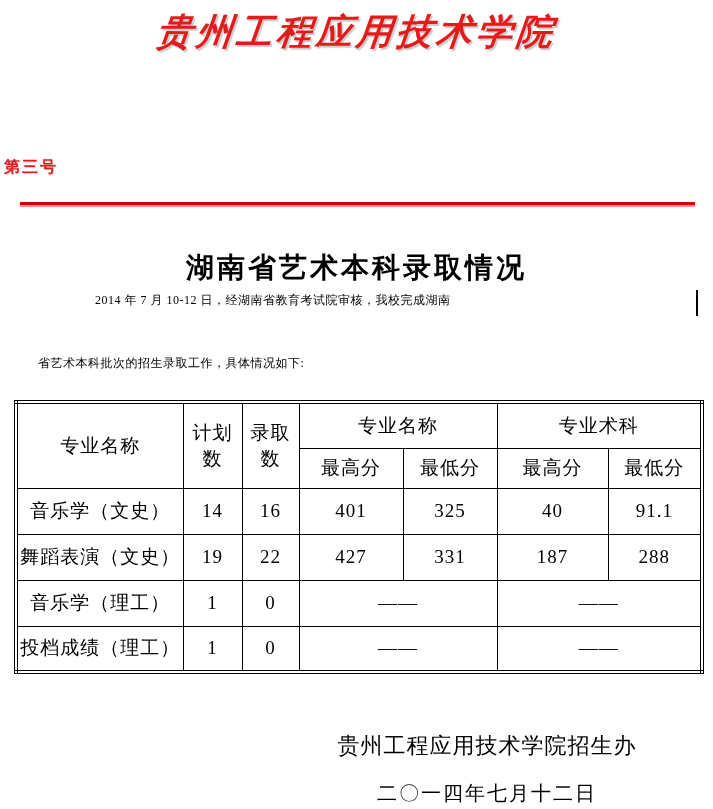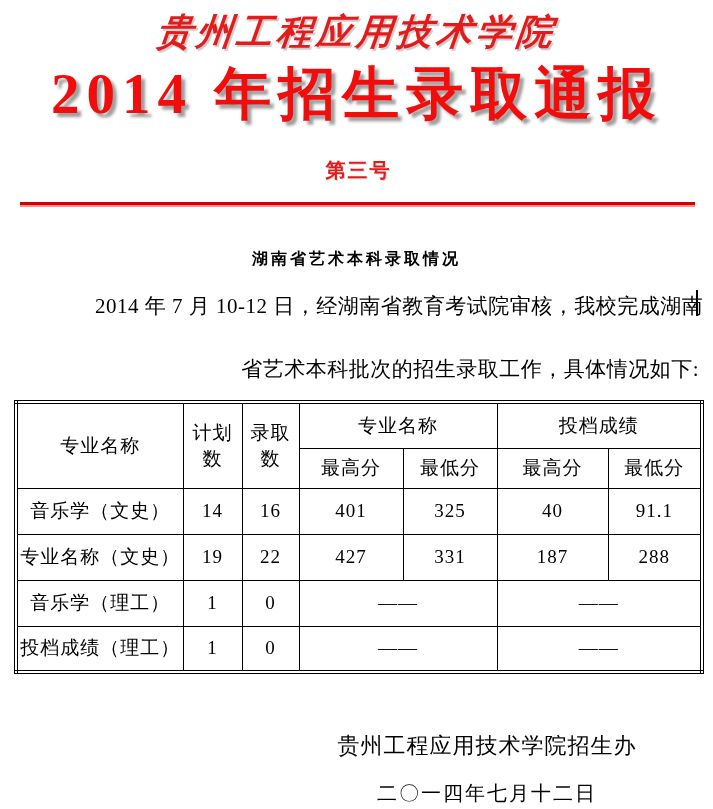--- a/index.html
+++ b/index.html
@@ -29,46 +29,44 @@
     text-align:center;
     font-size:57px; font-weight:bold;
     letter-spacing:7px;
     color:var(--title_red,#f20d0d);
     text-shadow:4px 4px 3px var(--shadow_gray,#9e9e9e);
     white-space:nowrap;
   }
 
   .issue-number {
     position:absolute; top:157px; left:4px; right:0;
-    text-align:center;
-    font-size:20px; font-weight:bold;
+    font-size:16px; font-weight:bold;
     letter-spacing:2px;
     color:var(--accent_red,#e41b1b);
     text-shadow:1px 1px 0 rgba(180,180,180,0.5);
   }
 
   .red-line {
     position:absolute; top:202px; left:20px; right:18px;
     height:5px;
     background:linear-gradient(to bottom, #d40000 0 58%, #ff8d8d 58% 100%);
   }
 
   .section-title {
     position:absolute; top:249px; left:0; right:0;
     text-align:center;
-    font-size:16px; font-weight:bold;
+    font-size:28px; font-weight:bold;
     letter-spacing:3px;
   }
 
   .para-line {
     position:absolute; left:38px; right:14px;
-    font-size:21px;
+    font-size:12px;
     letter-spacing:0.5px;
     white-space:nowrap;
-    text-align:right;
   }
   .para-line-1 { top:292px; padding-left:57px; }
   .para-line-2 { top:355px; }
 
   .text-cursor {
     position:absolute; left:696px; top:290px;
     width:2px; height:26px; background:#000;
   }
 
   table.admission {
@@ -99,21 +97,20 @@
   .footer-sign { top:731px; font-size:22px; letter-spacing:1px; }
   .footer-date { top:780px; font-size:20px; letter-spacing:2px; }
 </style>
 </head>
 <body>
 
 <div class="page">
 
   <div class="calligraphy">贵州工程应用技术学院</div>
 
-  <div class="main-title">2014 年招生录取通报</div>
 
   <div class="issue-number">第三号</div>
 
   <div class="red-line"></div>
 
   <div class="section-title">湖南省艺术本科录取情况</div>
 
   <div class="para-line para-line-1">2014 年 7 月 10-12 日，经湖南省教育考试院审核，我校完成湖南</div>
 
   <div class="text-cursor"></div>
@@ -135,41 +132,41 @@
         <th rowspan="2">专业名称</th>
         <th rowspan="2" class="two-line">
           <span>计划</span><br>
           <span>数</span>
         </th>
         <th rowspan="2" class="two-line">
           <span>录取</span><br>
           <span>数</span>
         </th>
         <th colspan="2">专业名称</th>
-        <th colspan="2">投档成绩</th>
+        <th colspan="2">专业术科</th>
       </tr>
       <tr class="hrow2">
         <th>最高分</th>
         <th>最低分</th>
         <th>最高分</th>
         <th>最低分</th>
       </tr>
     </thead>
     <tbody>
       <tr>
         <td>音乐学（文史）</td>
         <td>14</td>
         <td>16</td>
         <td>401</td>
         <td>325</td>
         <td>40</td>
         <td>91.1</td>
       </tr>
       <tr>
-        <td>专业名称（文史）</td>
+        <td>舞蹈表演（文史）</td>
         <td>19</td>
         <td>22</td>
         <td>427</td>
         <td>331</td>
         <td>187</td>
         <td>288</td>
       </tr>
       <tr>
         <td>音乐学（理工）</td>
         <td>1</td>

